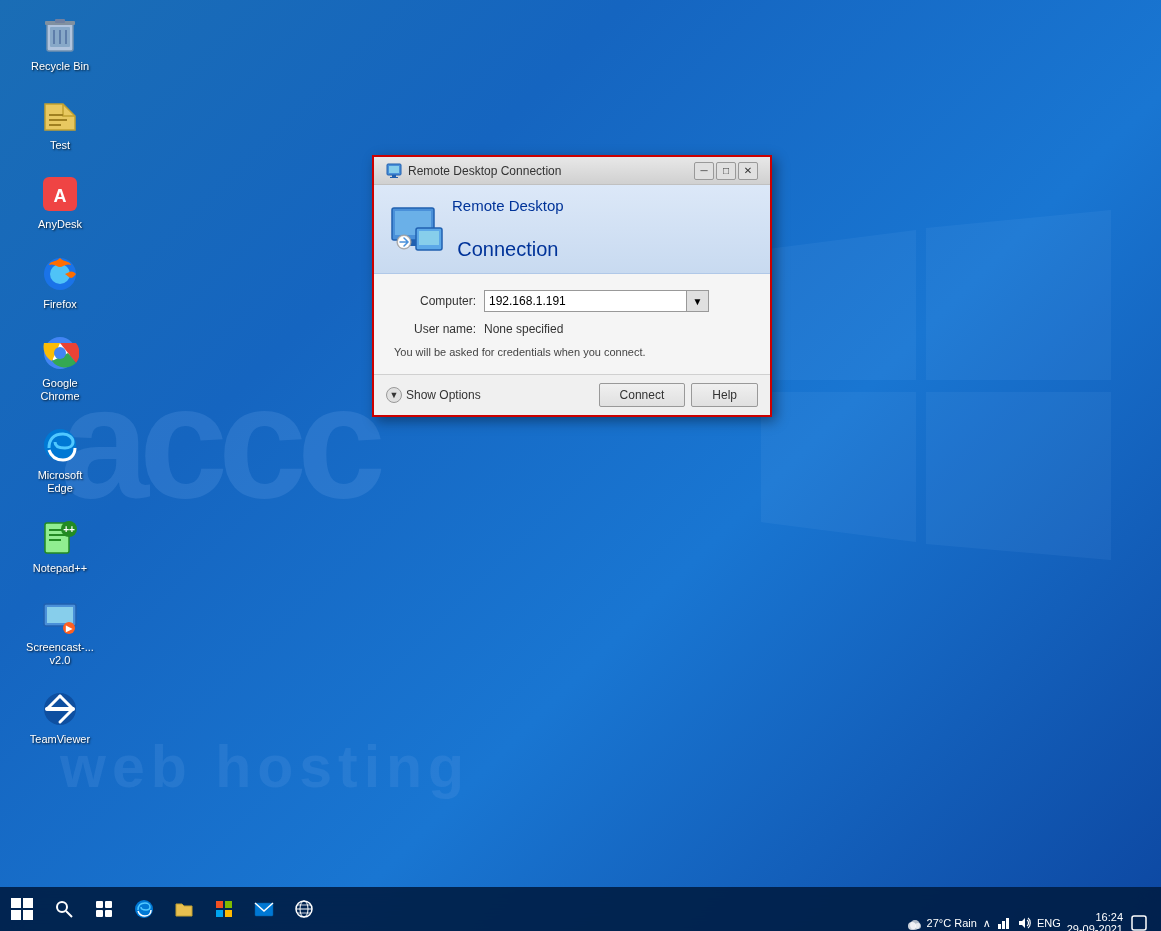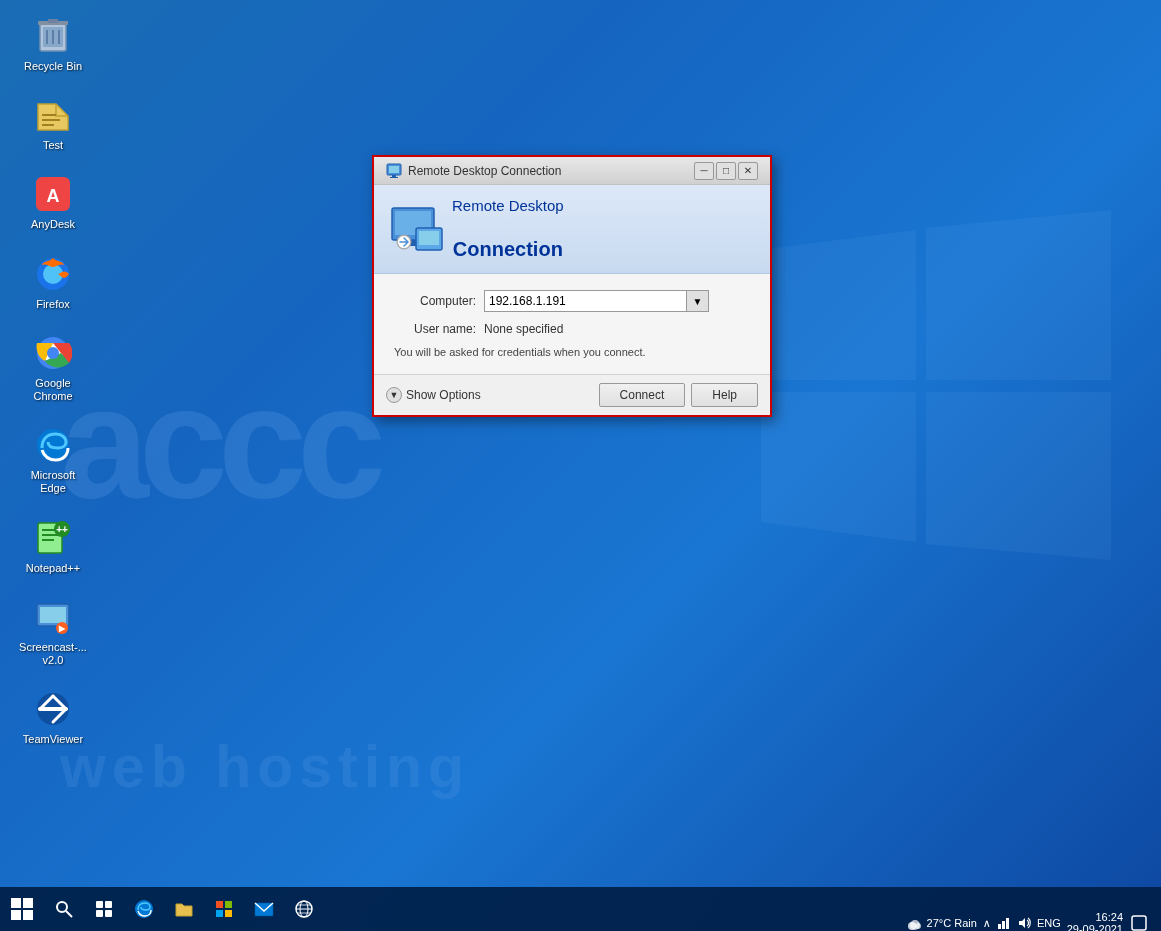--- a/index.html
+++ b/index.html
@@ -18,21 +18,21 @@
       height: 100%;
       position: absolute;
       background: linear-gradient(135deg, #1a6db5 0%, #1565c0 30%, #1976d2 60%, #0d47a1 100%);
       overflow: hidden;
     }
 
     
     .desktop-icons {
       position: absolute;
       top: 10px;
-      left: 13px;
+      left: 20px;
       display: flex;
       flex-direction: column;
       gap: 10px;
     }
 
     .desktop-icon {
       display: flex;
       flex-direction: column;
       align-items: center;
       width: 80px;
@@ -135,21 +135,21 @@
 
     .dialog-title-text {
       color: #003399;
     }
     .dialog-title-text .line1 {
       font-size: 15px;
       font-weight: normal;
     }
     .dialog-title-text .line2 {
       font-size: 20px;
-      font-weight: bold;
+      font-weight: normal;
       margin-top: 24px;
     }
 
     
     .dialog-body {
       padding: 16px 20px;
       background: #f5f5f5;
     }
 
     .form-row {

